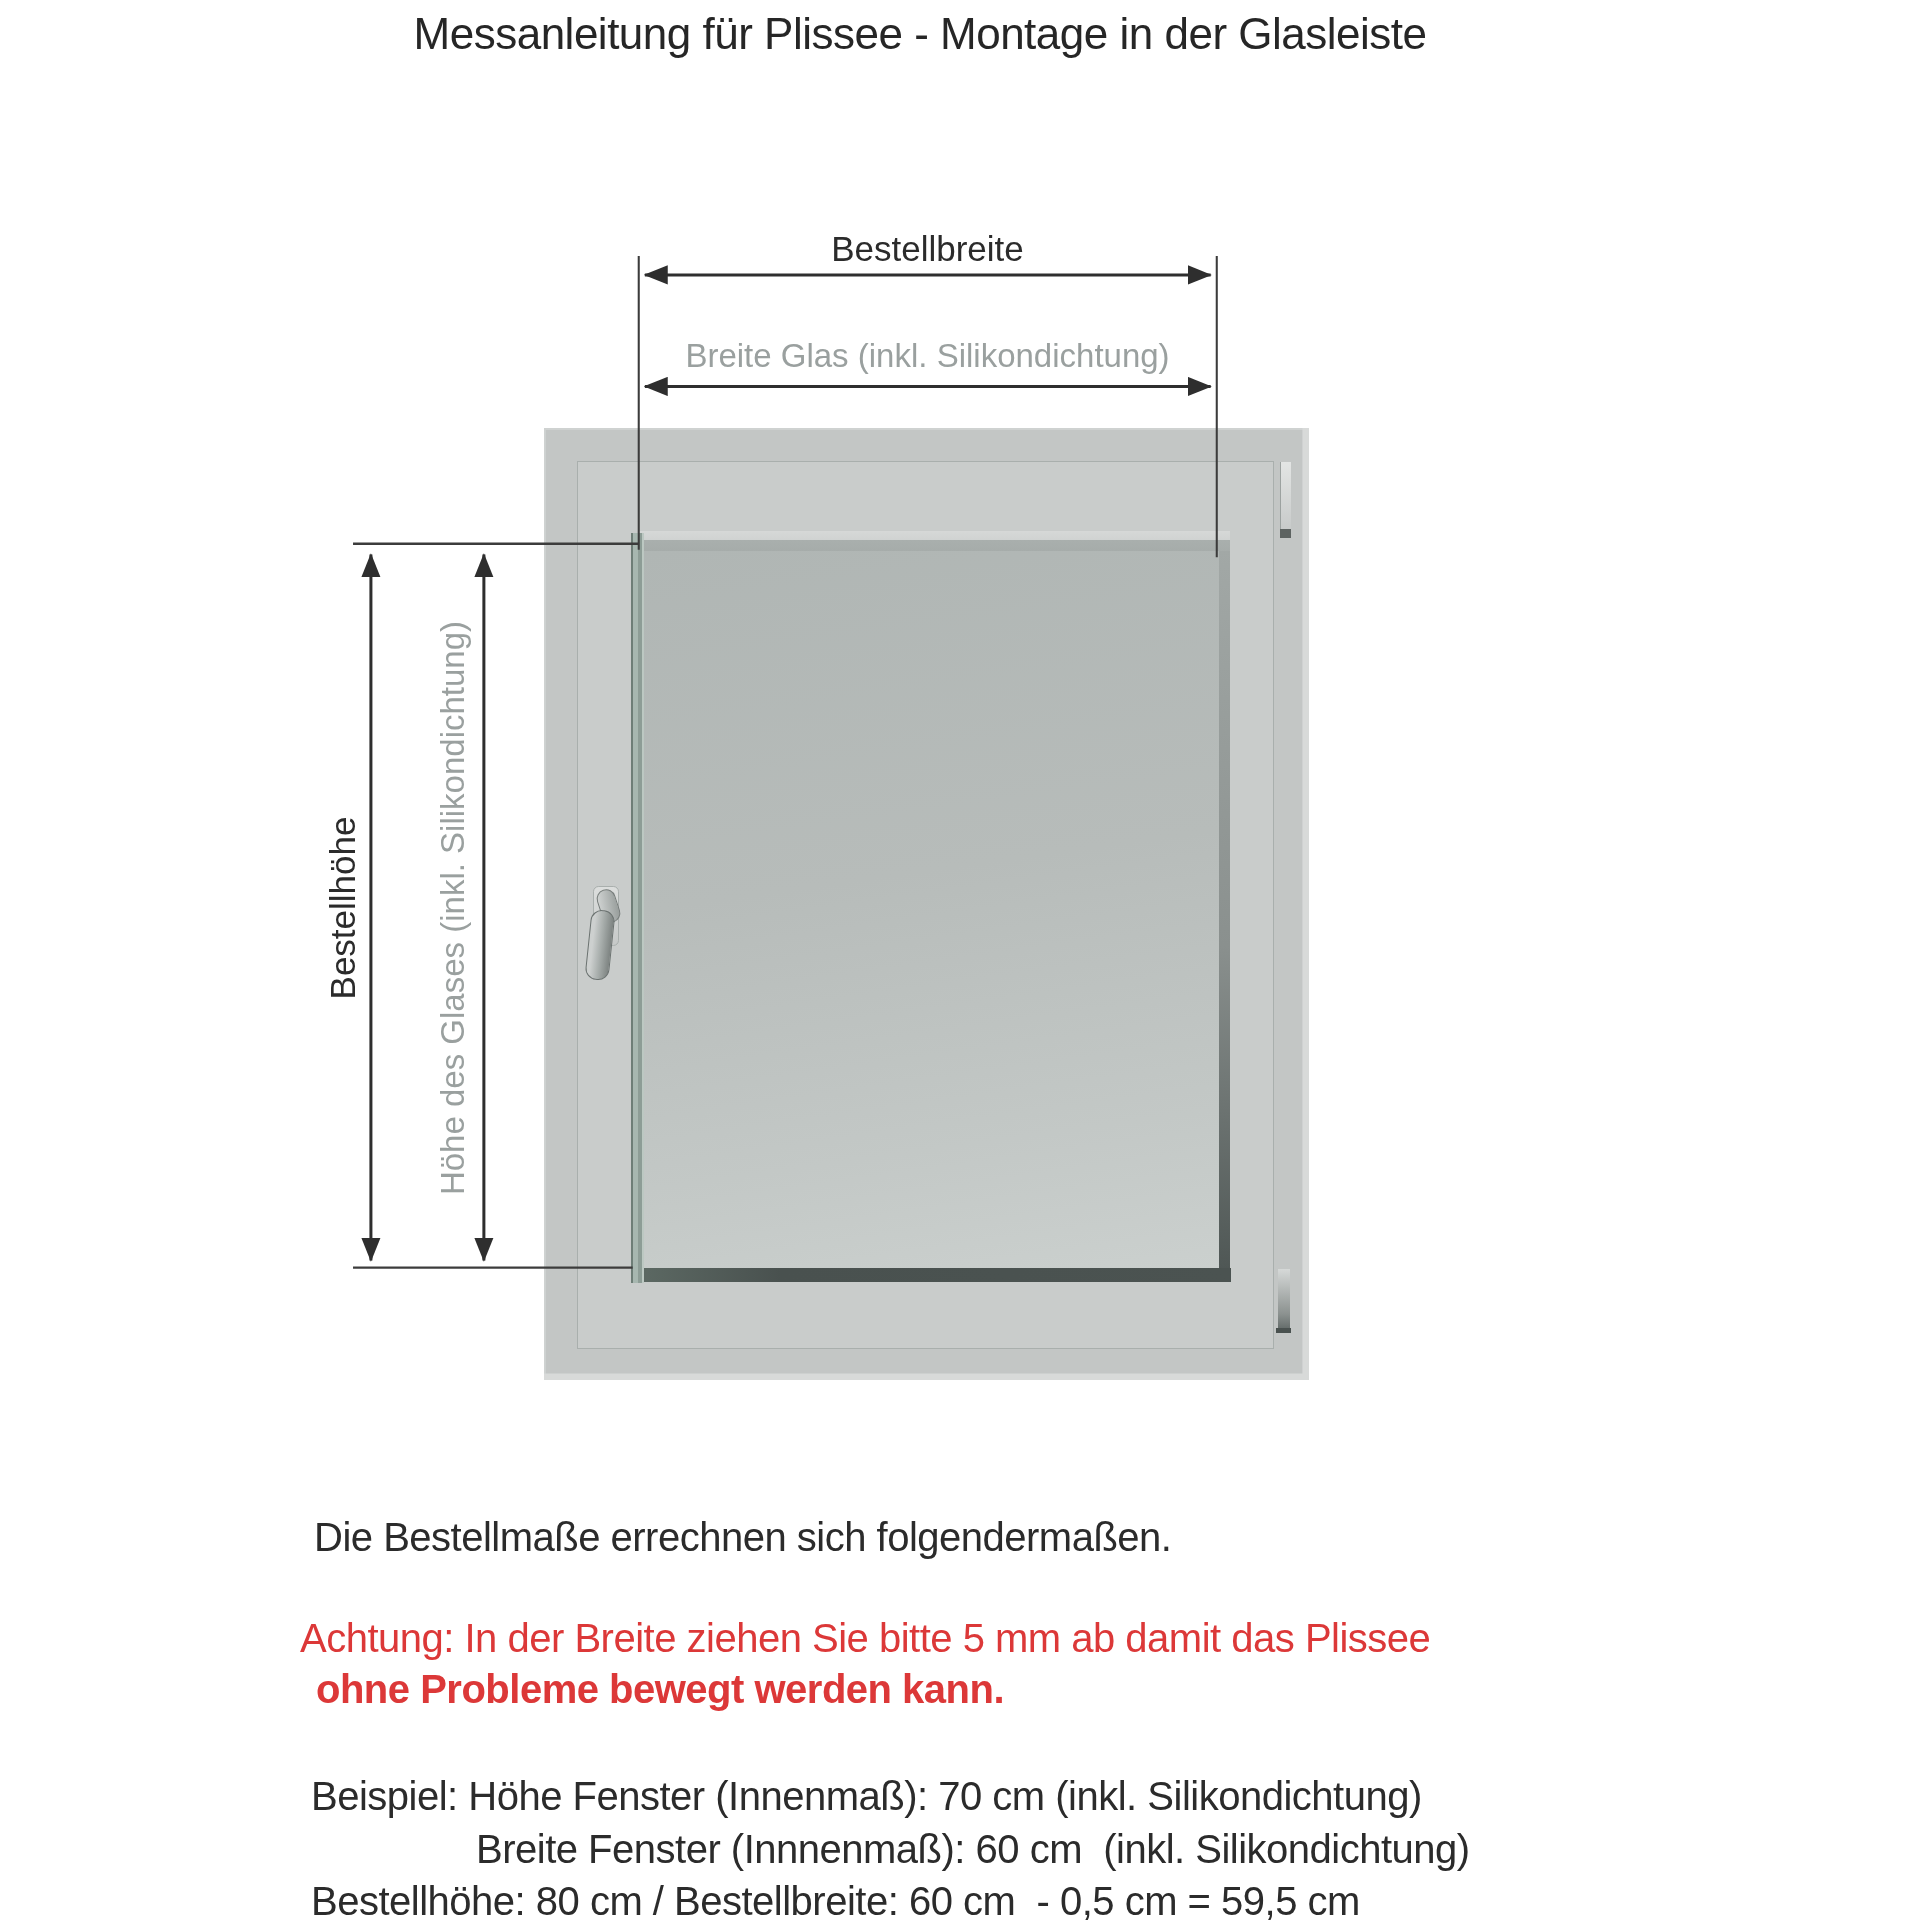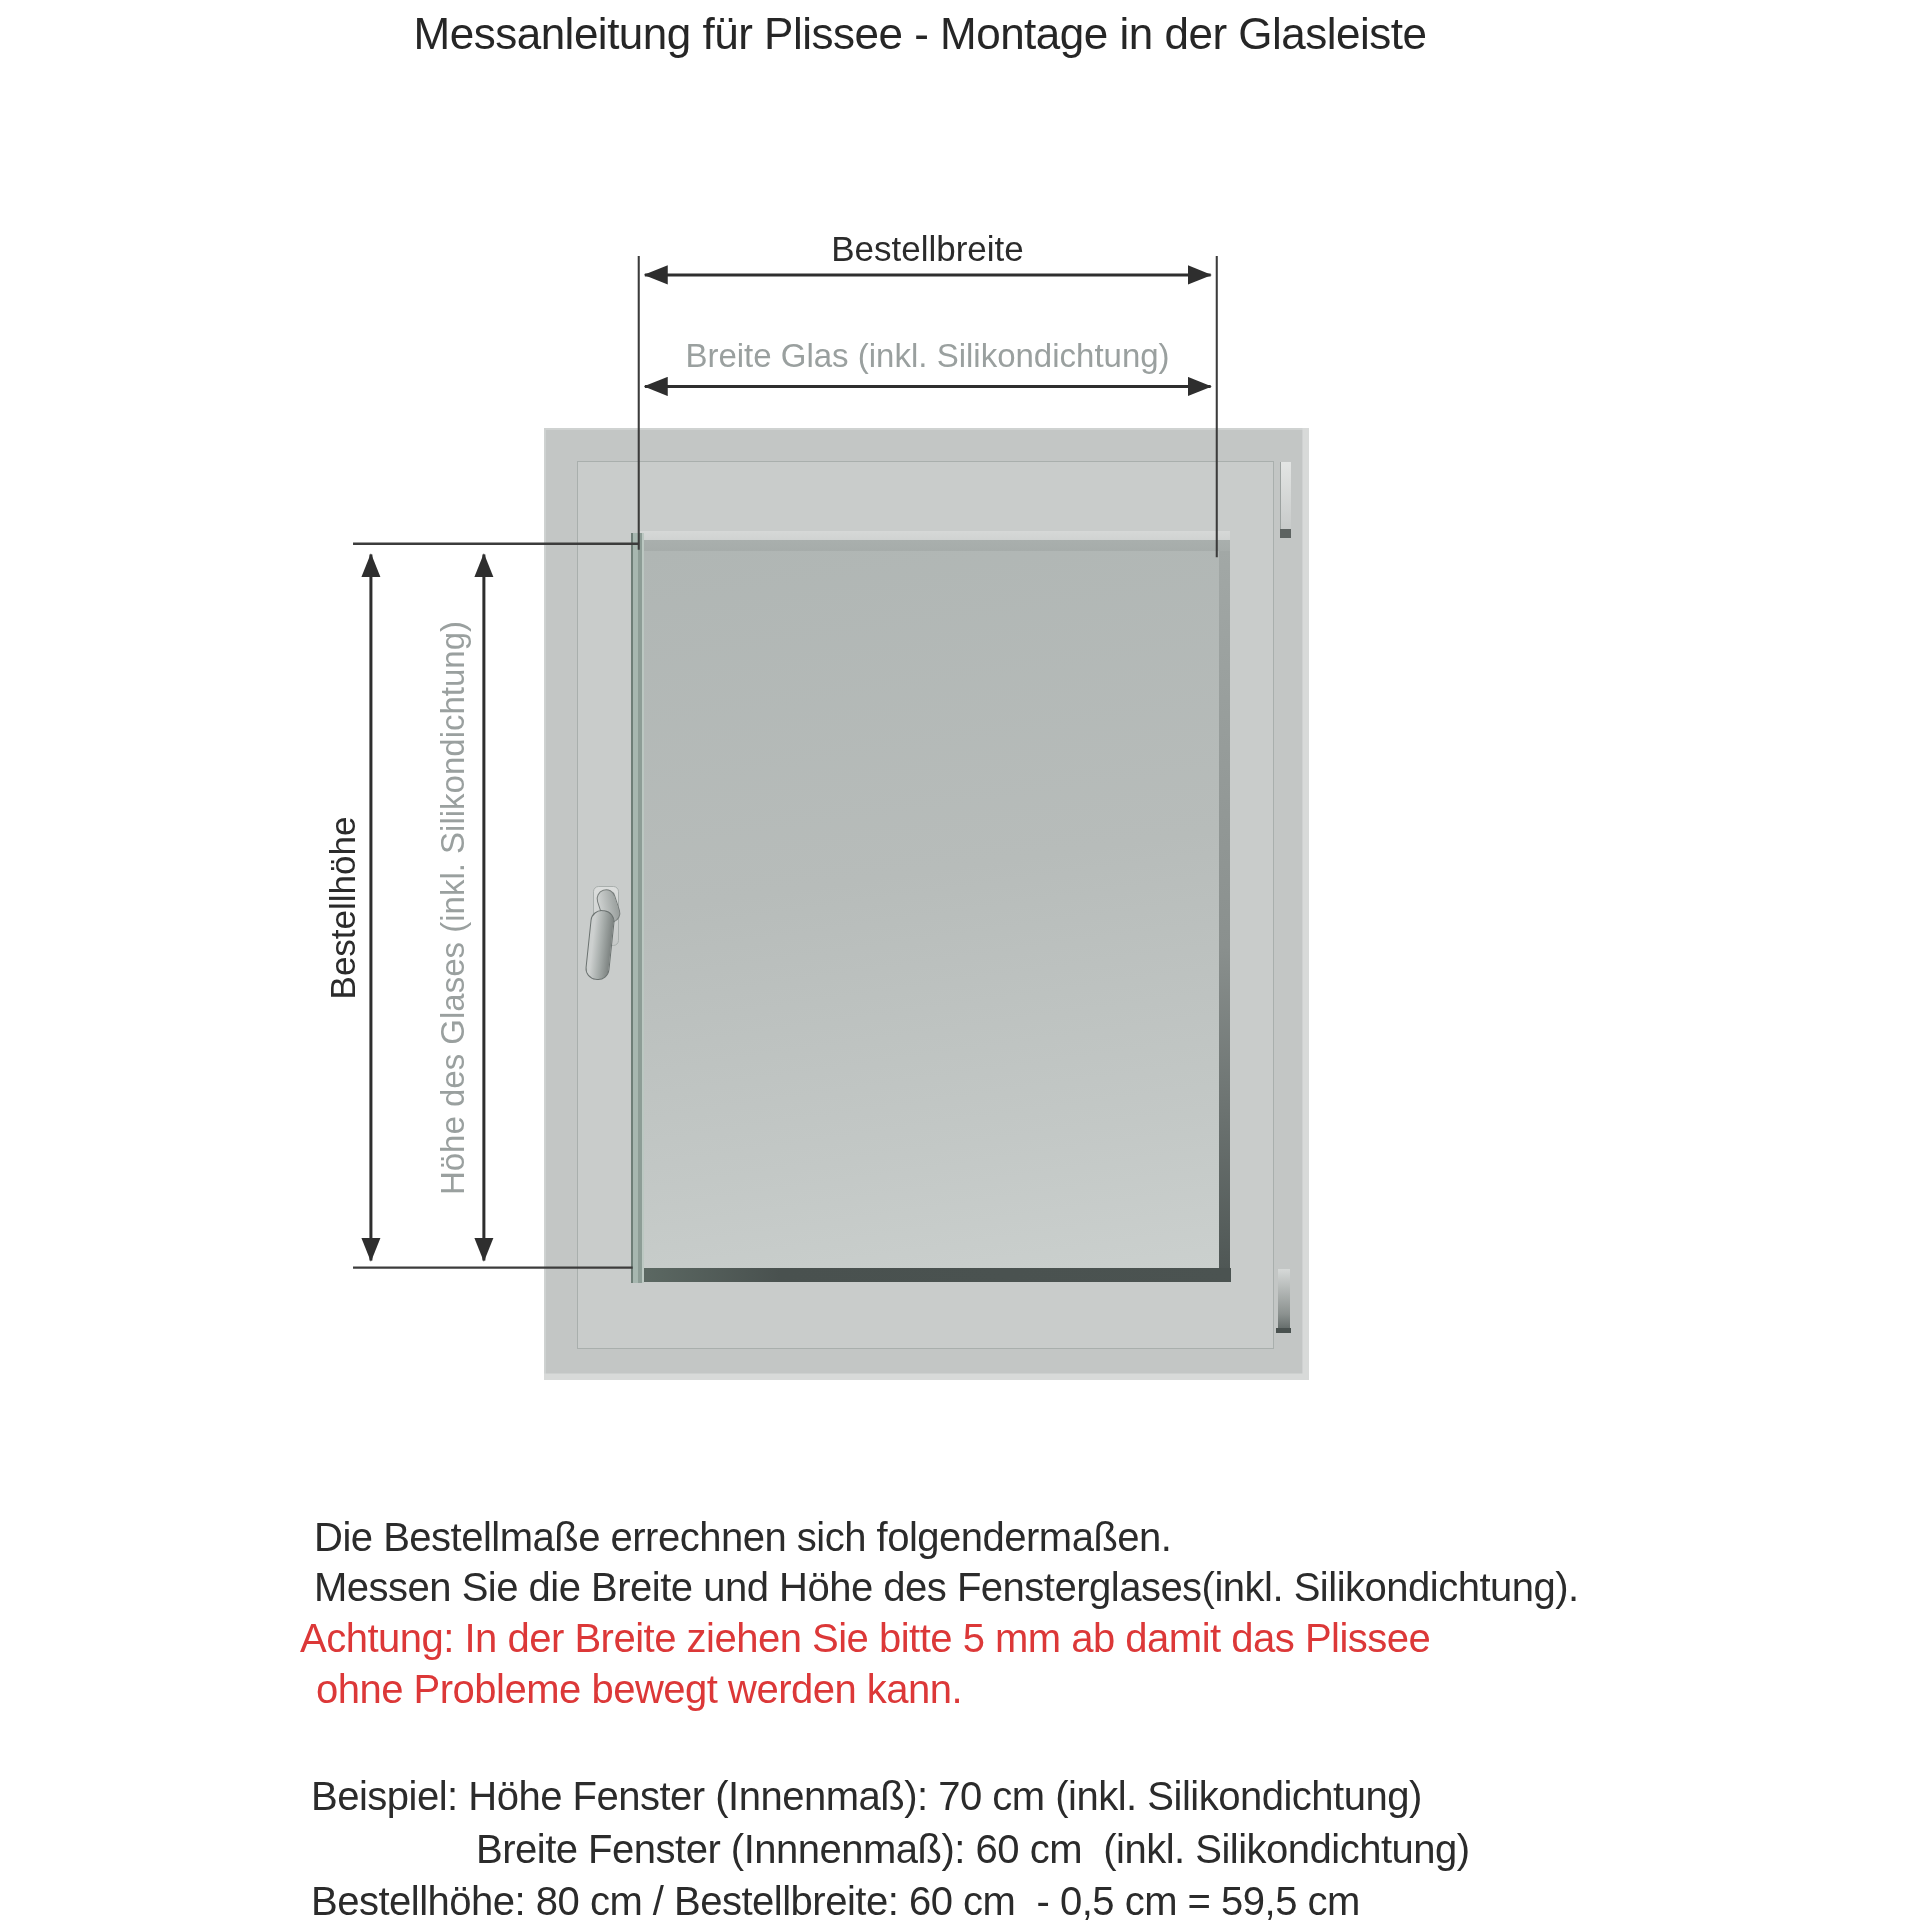--- a/index.html
+++ b/index.html
@@ -85,21 +85,21 @@
   .dims{left:0;top:0;width:1928px;height:1928px;pointer-events:none;}
   .dims .dim{stroke:#2e2e2e;stroke-width:3.2;}
   .dims .ext{stroke:#3c3c3c;stroke-width:2.2;}
   .dims .tick{stroke:#3c3c3c;stroke-width:2.6;}
 
   
   .body-line{font-size:40px;letter-spacing:-0.5px;line-height:1.2;}
   .t1{left:314px;top:1513px;}
   .t2{left:314px;top:1563px;}
   .t3{left:300px;top:1614px;}
-  .t4{left:316px;top:1665px;}
+  .t4{left:316px;top:1665px;font-weight:bold;}
   .e1{left:311px;top:1772px;}
   .e2{left:476px;top:1825px;}
   .e3{left:311px;top:1877px;}
   .warning{color:#dc3838;}
 </style>
 </head>
 <body>
 
 <div class="canvas">
 
@@ -139,21 +139,20 @@
     <line class="dim" x1="394" y1="589" x2="394" y2="1339" marker-start="url(#arrowhead)" marker-end="url(#arrowhead)"></line>
     <line class="dim" x1="514" y1="589" x2="514" y2="1339" marker-start="url(#arrowhead)" marker-end="url(#arrowhead)"></line>
   </svg>
 
   <div class="abs dim-label-h lbl-breiteglas nowrap">Breite Glas (inkl. Silikondichtung)</div>
   <div class="abs dim-label-h lbl-bestellbreite nowrap">Bestellbreite</div>
   <div class="abs dim-label-v lbl-bestellhoehe">Bestellhöhe</div>
   <div class="abs dim-label-v lbl-hoeheglas">Höhe des Glases (inkl. Silikondichtung)</div>
 
   <div class="abs body-line nowrap t1">Die Bestellmaße errechnen sich folgendermaßen.</div>
-  <div class="abs body-line nowrap t2">Messen Sie die Breite und Höhe des Fensterglases(inkl. Silikondichtung).</div>
   <div class="abs body-line nowrap warning t3">Achtung: In der Breite ziehen Sie bitte 5 mm ab damit das Plissee</div>
   <div class="abs body-line nowrap warning t4">ohne Probleme bewegt werden kann.</div>
   <div class="abs body-line nowrap e1">Beispiel: Höhe Fenster (Innenmaß): 70 cm (inkl. Silikondichtung)</div>
   <div class="abs body-line nowrap e2">Breite Fenster (Innnenmaß): 60 cm  (inkl. Silikondichtung)</div>
   <div class="abs body-line nowrap e3">Bestellhöhe: 80 cm / Bestellbreite: 60 cm  - 0,5 cm = 59,5 cm</div>
 
 </div>
 
 
 </body></html>

